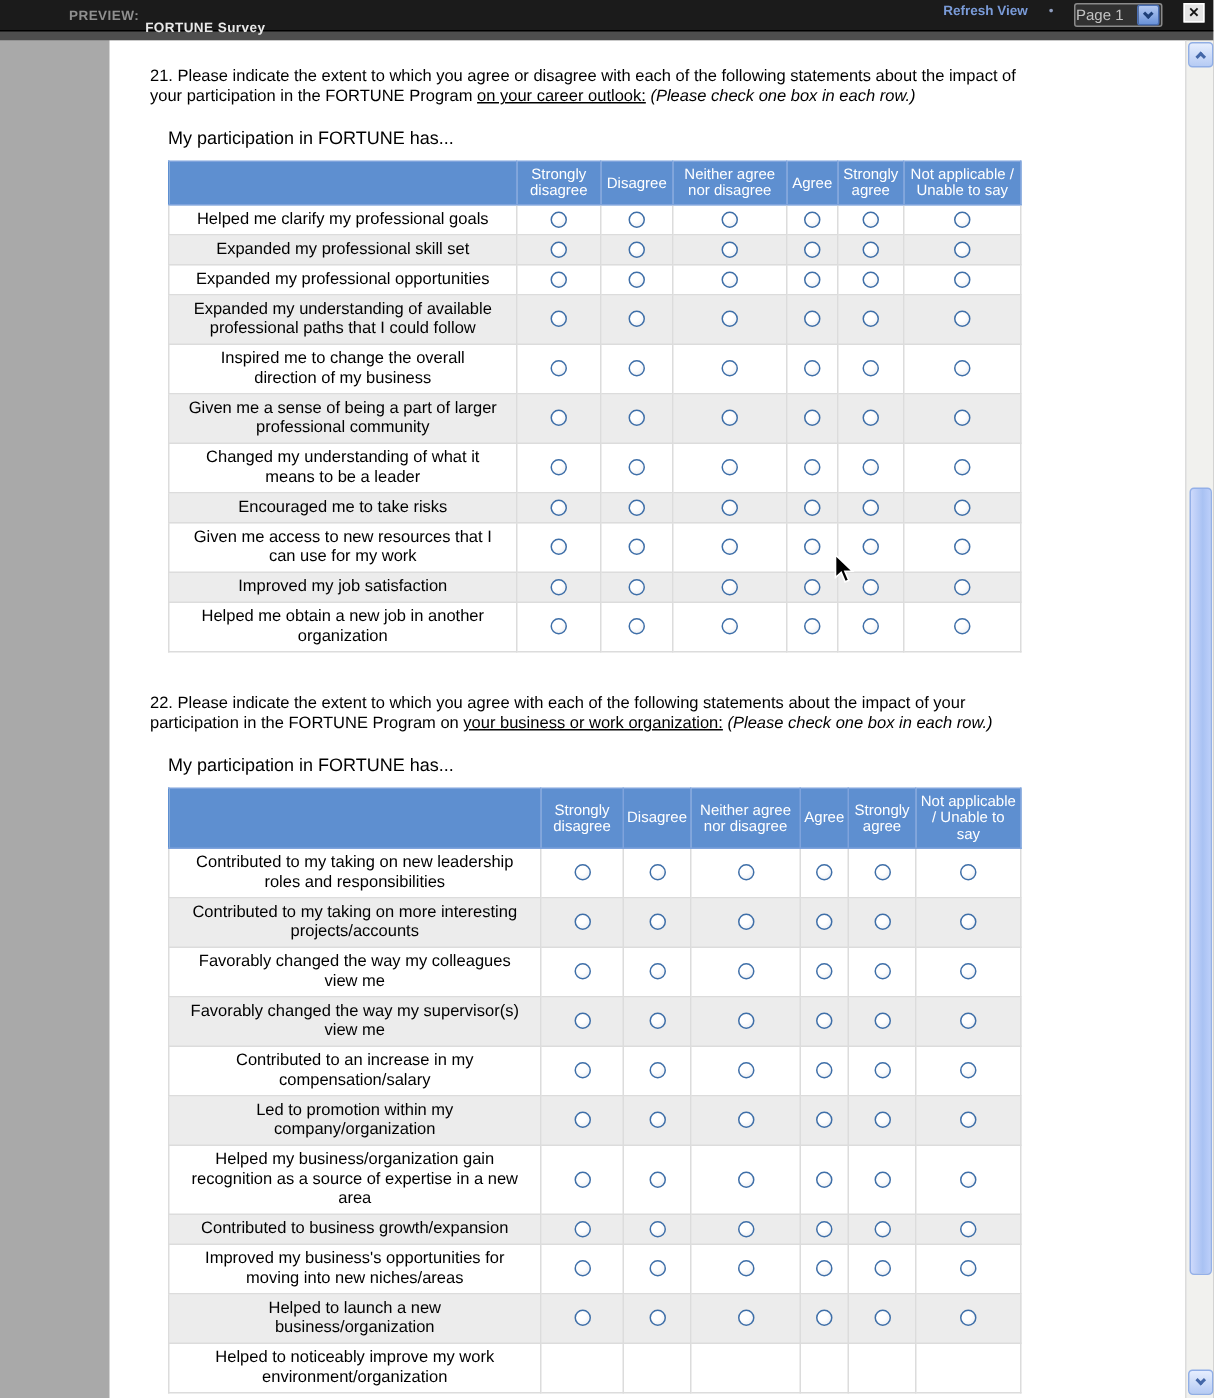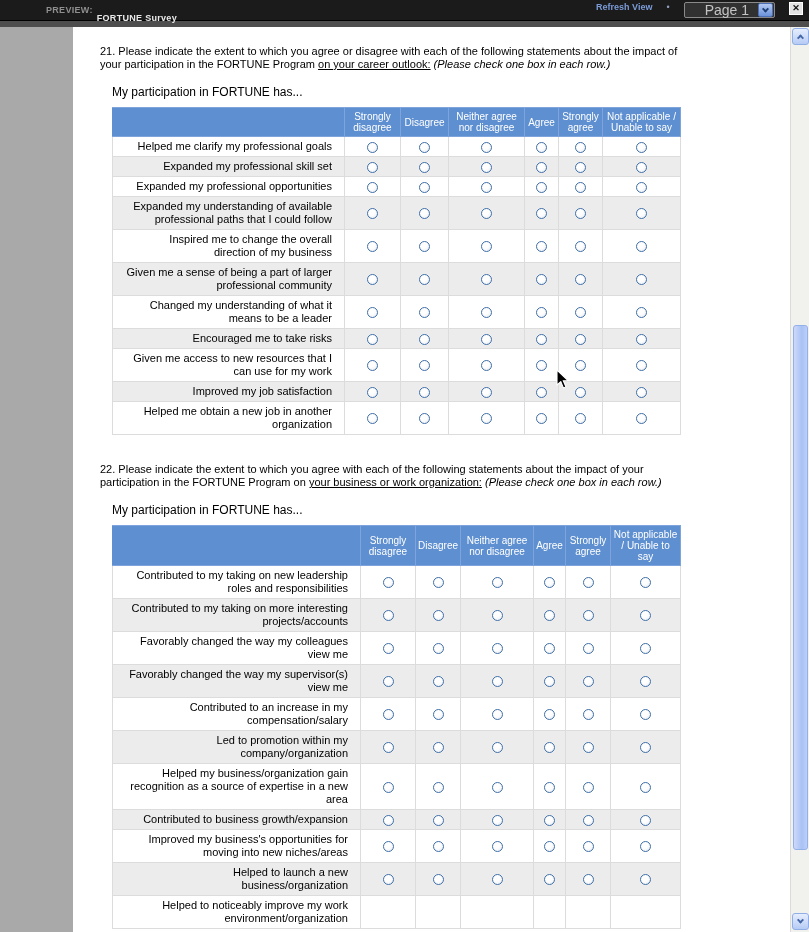--- a/index.html
+++ b/index.html
@@ -15,21 +15,21 @@
 
   
   .topbar{height:20px;background:#1b1b1b;display:flex;align-items:center;justify-content:space-between;padding:0 6px;}
   .topbar-left{display:flex;align-items:center;gap:4px;font-size:9px;font-weight:bold;letter-spacing:.3px;}
   .preview-label{color:#8f8f8f;padding-left:40px;}
   .survey-title{color:#e9e9e9;margin-top:15px;}
   .topbar-right{display:flex;gap:14px;}
   .refresh-link{color:var(--link-blue);font-size:9px;font-weight:bold;cursor:pointer;}
   .dot-sep{color:#8f9ec0;font-size:9px;}
   .page-select{display:flex;align-items:center;height:16px;border:1px solid #8a8a8a;background:#313131;border-radius:2px;cursor:pointer;}
-  .page-select .val{color:#c3c3c3;font-size:14px;padding:0 8px 0 20px;}
+  .page-select .val{color:#c3c3c3;font-size:10px;padding:0 8px 0 0;}
   .page-select .arrow-box{width:15px;height:14px;margin:0 1px;border-radius:2px;background:linear-gradient(#b3c9f2,#6b93d8);display:flex;align-items:center;justify-content:center;border:1px solid #4a6fb4;}
   .chev{display:inline-block;width:5px;height:5px;border-left:2px solid #1e3f77;border-top:2px solid #1e3f77;}
   .chev.down{transform:rotate(225deg) translate(1px,1px);}
   .close-btn{width:14px;height:13px;background:#e4e4e4;border:1px solid #fff;display:flex;align-items:center;justify-content:center;font-size:9px;font-weight:bold;color:#111;cursor:pointer;line-height:1;}
 
   .subbar{height:7px;background:#4e4e4e;border-top:1px solid #000;}
 
   
   .page{position:relative;height:905px;background:var(--page-gray);}
   .content{position:absolute;left:73px;top:0;width:717px;height:100%;background:#fff;padding:18px 20px 0 27px;overflow:hidden;}
@@ -37,21 +37,21 @@
   .q-text{font-size:11px;line-height:13px;color:#000;width:592px;margin-bottom:14px;}
   .q-text .u{text-decoration:underline;}
   .q-text .it{font-style:italic;}
   .lead-in{font-size:12px;color:#000;margin:0 0 8px 12px;}
 
   
   table.matrix{border-collapse:collapse;table-layout:fixed;margin:0 0 28px 12px;border:1px solid #a3a3a3;}
   table.matrix th{background:var(--header-blue);color:#fff;font-size:10px;font-weight:normal;line-height:11px;text-align:center;padding:3px 2px;border:1px solid #7fa3dc;}
   table.matrix th.stmt-h{border-left:1px solid var(--header-blue);}
   table.matrix td{border:1px solid #dcdcdc;font-size:11px;line-height:13px;color:#000;vertical-align:middle;}
-  table.matrix td.stmt{padding:3px 12px;text-align:right;}
+  table.matrix td.stmt{padding:3px 12px;text-align:center;}
   table.matrix td.opt{text-align:center;cursor:pointer;}
   table.matrix tbody tr:nth-child(even){background:var(--row-alt);}
   table.matrix tbody tr:nth-child(odd){background:#fff;}
   .radio{display:inline-block;width:11px;height:11px;border:1px solid var(--radio-ring);border-radius:50%;background:radial-gradient(circle at 35% 30%,#ffffff 40%,#e7eaf0);vertical-align:middle;cursor:pointer;}
 
   
   .scrollbar{position:absolute;right:0;top:0;width:19px;height:100%;background:#f1f1ee;border-left:1px solid #dcdcdc;}
   .sb-btn{position:absolute;left:1px;width:17px;height:17px;border:1px solid #90aee6;border-radius:3px;background:linear-gradient(#e6eefe,#b6cbf4);display:flex;align-items:center;justify-content:center;cursor:pointer;}
   .sb-btn.up{top:1px;}
   .sb-btn.down{bottom:2px;}

